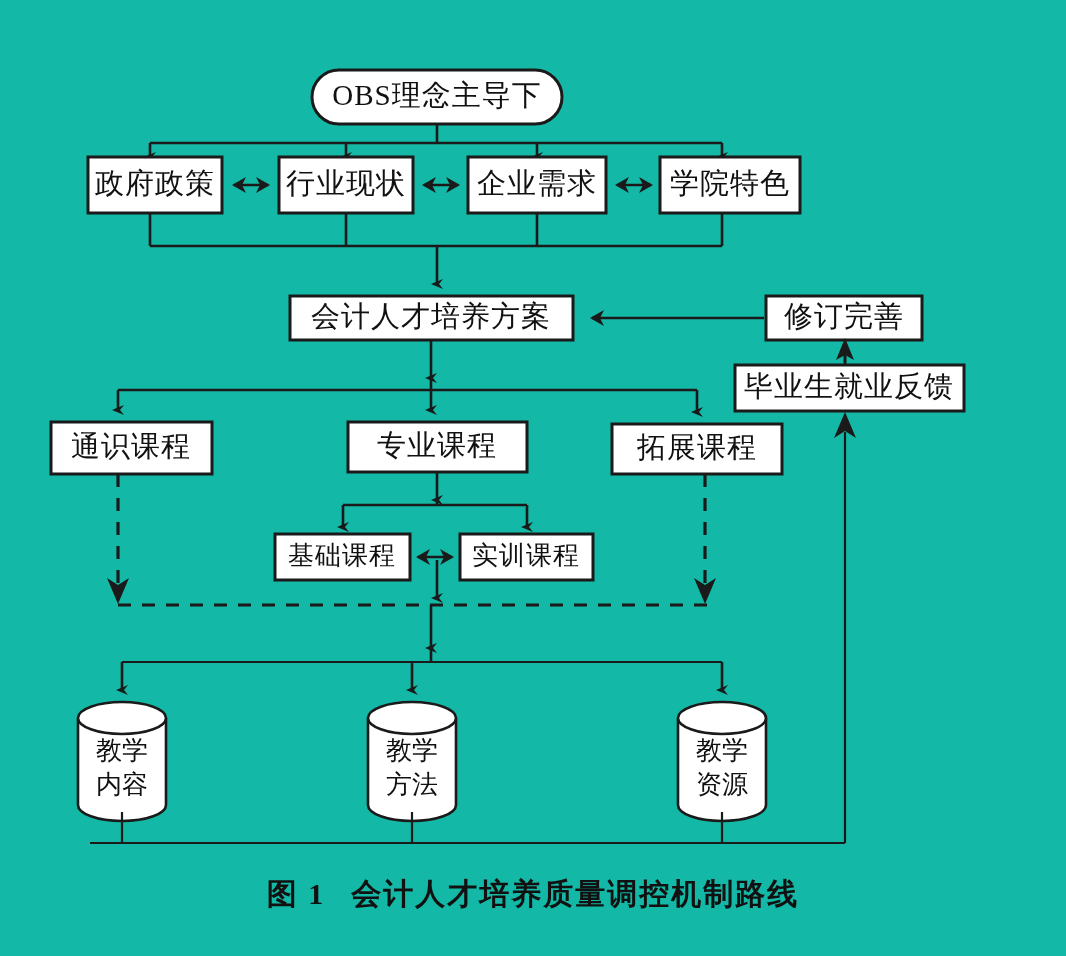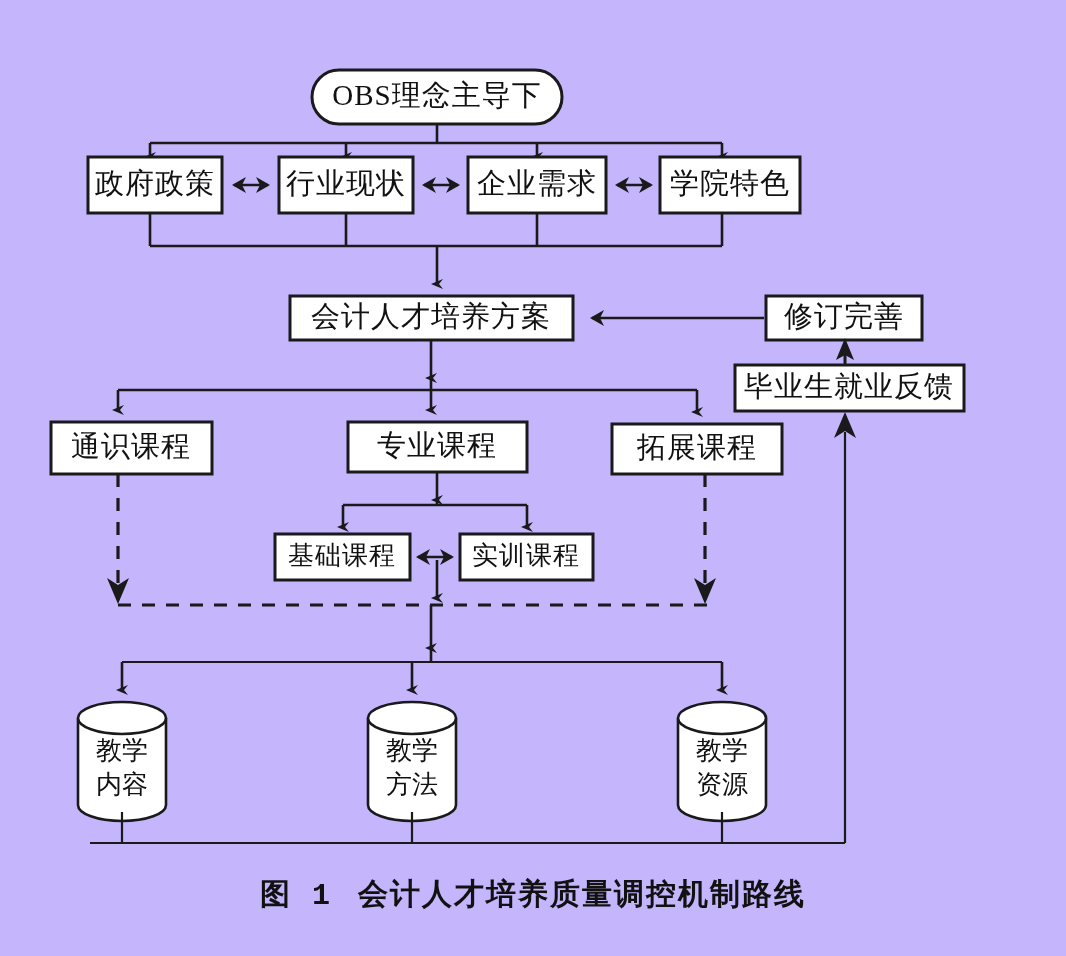--- a/index.html
+++ b/index.html
@@ -10,21 +10,21 @@
   body {
     width: 1066px;
     height: 956px;
     font-family: "Liberation Serif", "DejaVu Serif", serif;
     overflow: hidden;
   }
   #diagram-root {
     position: relative;
     width: 1066px;
     height: 956px;
-    background: #c4b5fd;
+    background: #14b8a6;
   }
   svg#flow {
     display: block;
     width: 1066px;
     height: 956px;
   }
   .node-box {
     fill: #ffffff;
     stroke: #1a1a1a;
     stroke-width: 3;
@@ -78,21 +78,21 @@
     fill: #111111;
     text-anchor: middle;
     dominant-baseline: middle;
   }
   .caption {
     position: absolute;
     left: 0;
     right: 0;
     top: 874px;
     text-align: center;
-    font-family: Liberation Mono, monospace;
+    font-family: Liberation Serif, serif;
     font-size: 30px;
     font-weight: bold;
     color: #111111;
     letter-spacing: 2px;
   }
   .caption .cap-num { margin-right: 26px; }
 </style>
 </head>
 <body>
 

